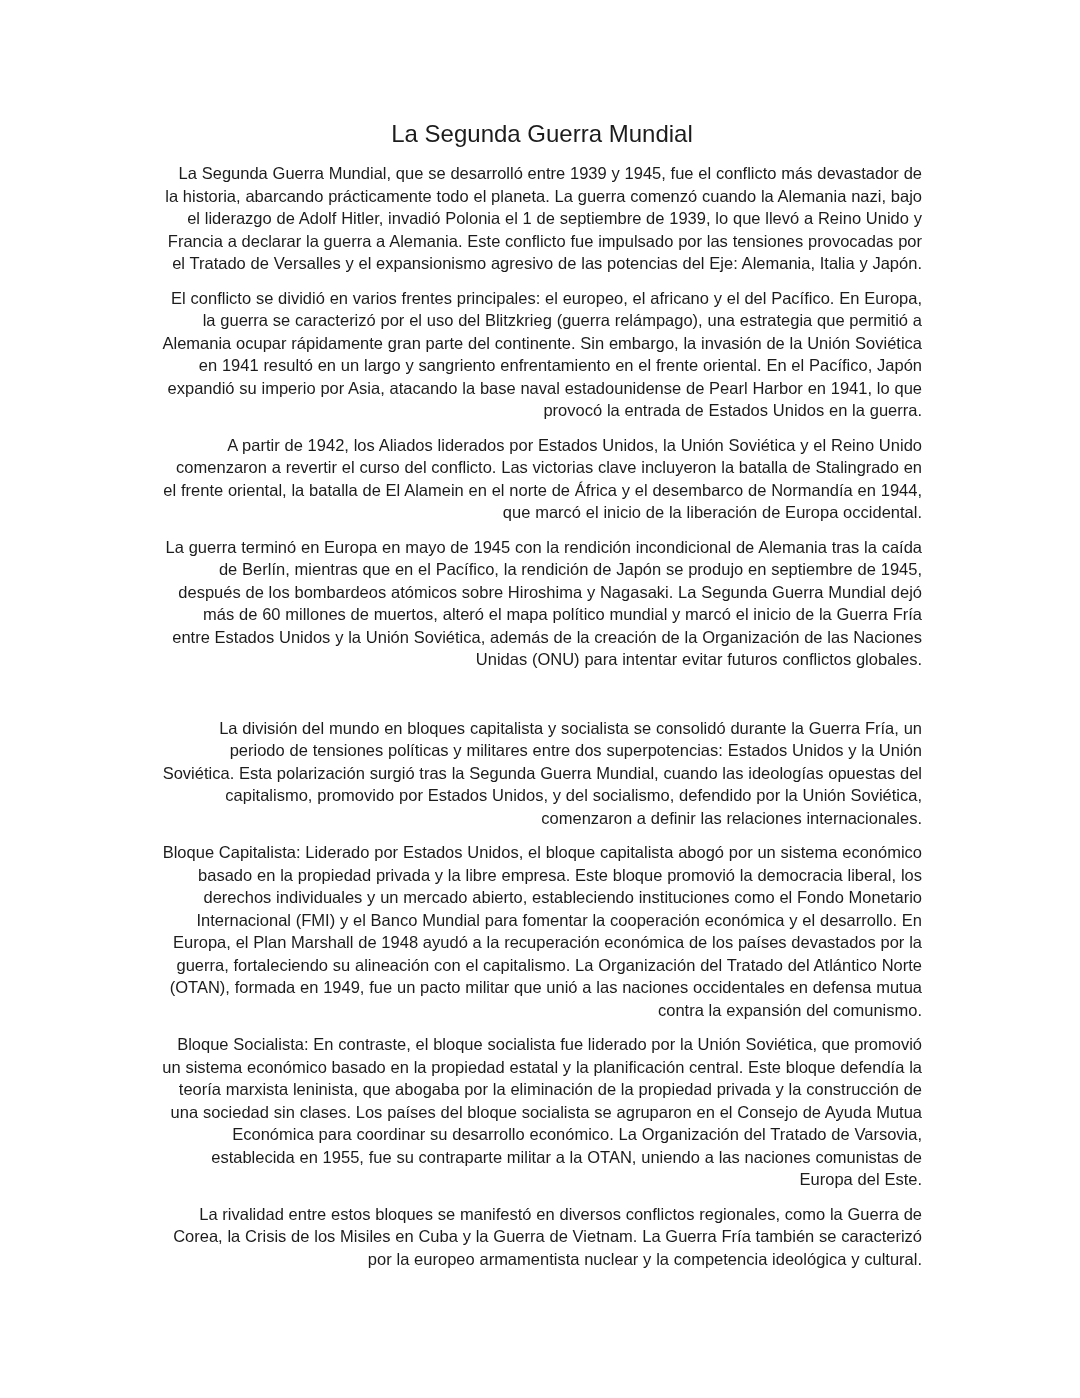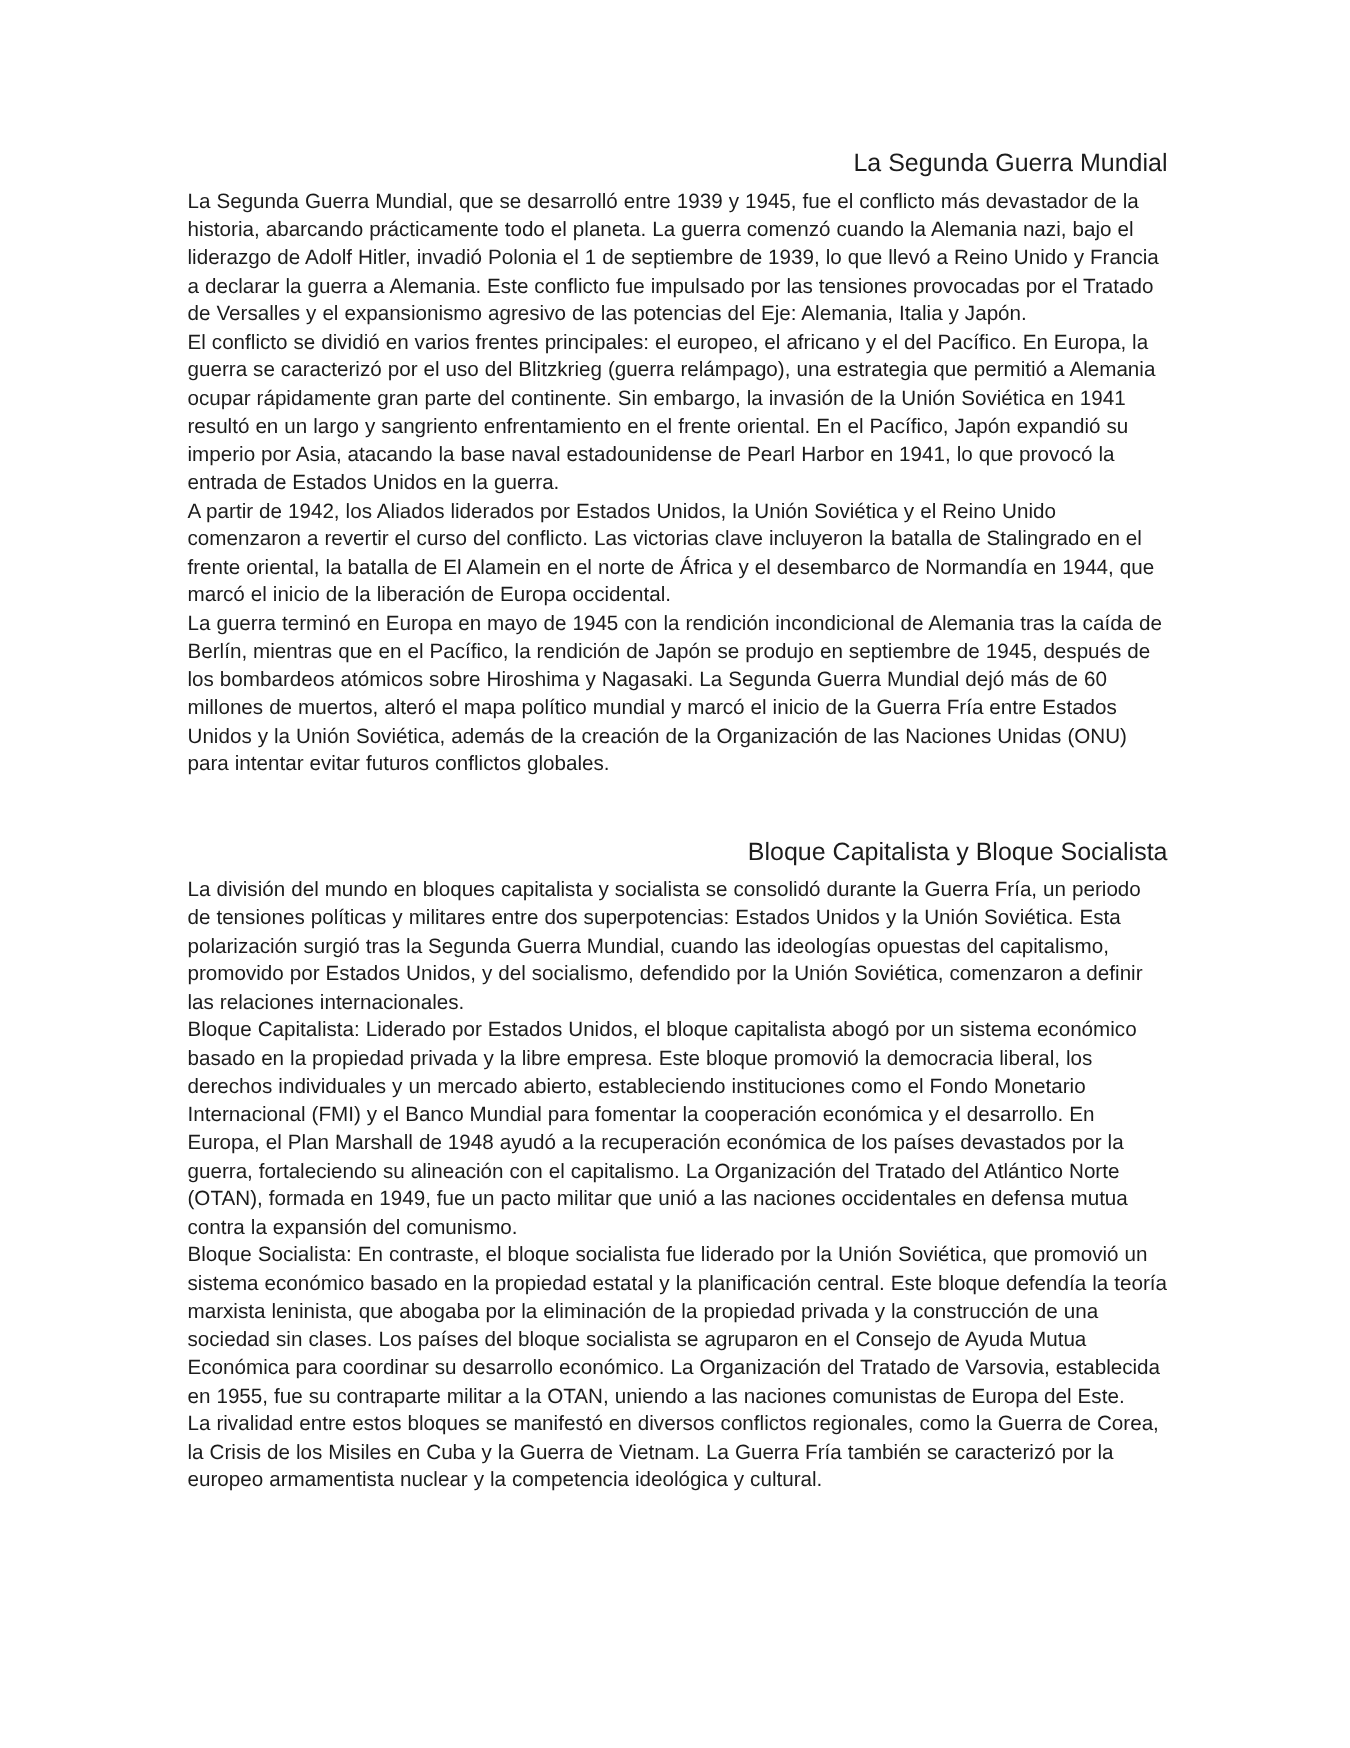--- a/index.html
+++ b/index.html
@@ -16,56 +16,55 @@
     overflow: hidden;
   }
   .content {
     position: absolute;
     left: 150px;
     top: 118px;
     width: 784px;
     color: #1c1c1c;
   }
   .section-heading {
-    text-align: right;
-    font-size: 20px;
+    text-align: center;
+    font-size: 24px;
     font-weight: 400;
     line-height: 1.35;
     margin-bottom: 5px;
     color: #1c1c1c;
   }
   .section + .section {
     margin-top: 46px;
   }
   .section-body p {
     font-size: 16.5px;
     line-height: 22.5px;
-    margin: 0;
-    text-align: left;
+    margin: 12px;
+    text-align: right;
     word-spacing: 0.2px;
   }
 </style>
 </head>
 <body>
 
 <div class="page">
   <div class="content">
 
     <div class="section">
       <h1 class="section-heading">La Segunda Guerra Mundial</h1>
       <div class="section-body">
         <p>La Segunda Guerra Mundial, que se desarrolló entre 1939 y 1945, fue el conflicto más devastador de la historia, abarcando prácticamente todo el planeta. La guerra comenzó cuando la Alemania nazi, bajo el liderazgo de Adolf Hitler, invadió Polonia el 1 de septiembre de 1939, lo que llevó a Reino Unido y Francia a declarar la guerra a Alemania. Este conflicto fue impulsado por las tensiones provocadas por el Tratado de Versalles y el expansionismo agresivo de las potencias del Eje: Alemania, Italia y Japón.</p>
         <p>El conflicto se dividió en varios frentes principales: el europeo, el africano y el del Pacífico. En Europa, la guerra se caracterizó por el uso del Blitzkrieg (guerra relámpago), una estrategia que permitió a Alemania ocupar rápidamente gran parte del continente. Sin embargo, la invasión de la Unión Soviética en 1941 resultó en un largo y sangriento enfrentamiento en el frente oriental. En el Pacífico, Japón expandió su imperio por Asia, atacando la base naval estadounidense de Pearl Harbor en 1941, lo que provocó la entrada de Estados Unidos en la guerra.</p>
         <p>A partir de 1942, los Aliados liderados por Estados Unidos, la Unión Soviética y el Reino Unido comenzaron a revertir el curso del conflicto. Las victorias clave incluyeron la batalla de Stalingrado en el frente oriental, la batalla de El Alamein en el norte de África y el desembarco de Normandía en 1944, que marcó el inicio de la liberación de Europa occidental.</p>
         <p>La guerra terminó en Europa en mayo de 1945 con la rendición incondicional de Alemania tras la caída de Berlín, mientras que en el Pacífico, la rendición de Japón se produjo en septiembre de 1945, después de los bombardeos atómicos sobre Hiroshima y Nagasaki. La Segunda Guerra Mundial dejó más de 60 millones de muertos, alteró el mapa político mundial y marcó el inicio de la Guerra Fría entre Estados Unidos y la Unión Soviética, además de la creación de la Organización de las Naciones Unidas (ONU) para intentar evitar futuros conflictos globales.</p>
       </div>
     </div>
 
     <div class="section">
-      <h1 class="section-heading">Bloque Capitalista y Bloque Socialista</h1>
       <div class="section-body">
         <p>La división del mundo en bloques capitalista y socialista se consolidó durante la Guerra Fría, un periodo de tensiones políticas y militares entre dos superpotencias: Estados Unidos y la Unión Soviética. Esta polarización surgió tras la Segunda Guerra Mundial, cuando las ideologías opuestas del capitalismo, promovido por Estados Unidos, y del socialismo, defendido por la Unión Soviética, comenzaron a definir las relaciones internacionales.</p>
         <p>Bloque Capitalista: Liderado por Estados Unidos, el bloque capitalista abogó por un sistema económico basado en la propiedad privada y la libre empresa. Este bloque promovió la democracia liberal, los derechos individuales y un mercado abierto, estableciendo instituciones como el Fondo Monetario Internacional (FMI) y el Banco Mundial para fomentar la cooperación económica y el desarrollo. En Europa, el Plan Marshall de 1948 ayudó a la recuperación económica de los países devastados por la guerra, fortaleciendo su alineación con el capitalismo. La Organización del Tratado del Atlántico Norte (OTAN), formada en 1949, fue un pacto militar que unió a las naciones occidentales en defensa mutua contra la expansión del comunismo.</p>
         <p>Bloque Socialista: En contraste, el bloque socialista fue liderado por la Unión Soviética, que promovió un sistema económico basado en la propiedad estatal y la planificación central. Este bloque defendía la teoría marxista leninista, que abogaba por la eliminación de la propiedad privada y la construcción de una sociedad sin clases. Los países del bloque socialista se agruparon en el Consejo de Ayuda Mutua Económica para coordinar su desarrollo económico. La Organización del Tratado de Varsovia, establecida en 1955, fue su contraparte militar a la OTAN, uniendo a las naciones comunistas de Europa del Este.</p>
         <p>La rivalidad entre estos bloques se manifestó en diversos conflictos regionales, como la Guerra de Corea, la Crisis de los Misiles en Cuba y la Guerra de Vietnam. La Guerra Fría también se caracterizó por la europeo armamentista nuclear y la competencia ideológica y cultural.</p>
       </div>
     </div>
 
   </div>
 </div>

